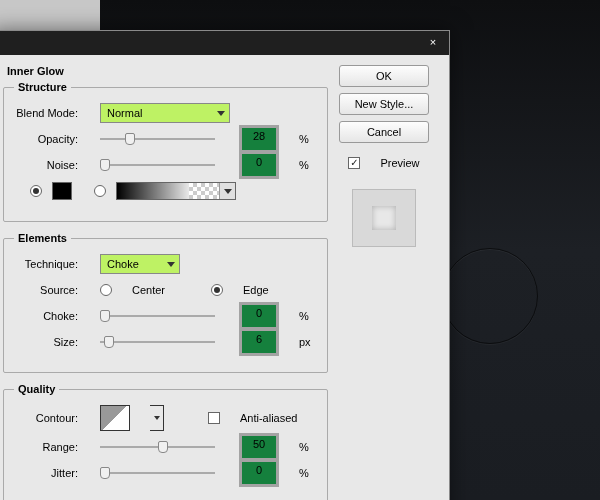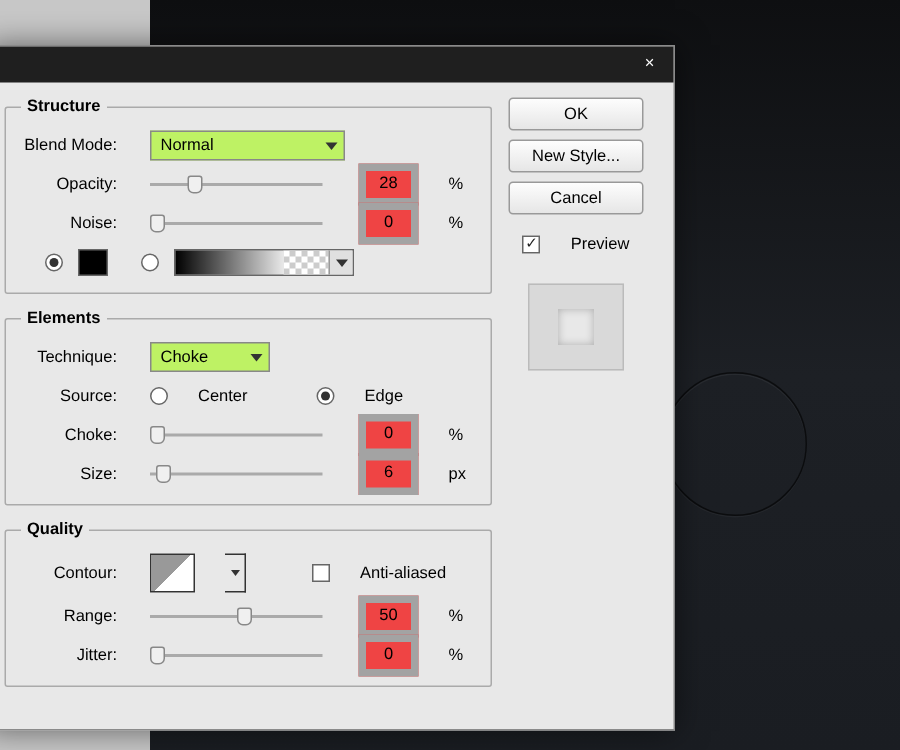--- a/index.html
+++ b/index.html
@@ -7,30 +7,30 @@
 .bg-left { position: absolute; left: 0; top: 0; width: 100px; height: 500px; background: #c8c8c8; }
 .bg-dark { position: absolute; left: 100px; top: 0; width: 500px; height: 500px; background: linear-gradient(180deg, #0e0f11 0%, #1d2025 50%, #1a1d22 100%); }
 .bg-circle { position: absolute; right: 62px; top: 248px; width: 96px; height: 96px; border-radius: 50%; border: 1px solid rgba(0,0,0,0.6); box-shadow: inset 0 1px 0 rgba(255,255,255,0.05), 0 1px 0 rgba(255,255,255,0.04); }
 .dialog { position: absolute; left: -10px; top: 30px; width: 460px; background: #e8e8e8; border: 1px solid #8a8a8a; box-shadow: 0 0 20px rgba(0,0,0,0.5); }
 .titlebar { height: 24px; background: #1f1f1f; position: relative; }
 .closebtn { position: absolute; right: 8px; top: 4px; width: 16px; height: 16px; color: #fff; text-align: center; line-height: 14px; cursor: pointer; }
 .content { padding: 10px 12px 18px 12px; display: flex; gap: 10px; }
 .left-col { flex: 0 0 325px; }
 .right-col { flex: 0 0 92px; display: flex; flex-direction: column; gap: 6px; align-items: center; }
 .section-title { font-weight: bold; margin: 0 0 4px 4px; }
-fieldset { border: 1px solid #aaa; border-radius: 2px; margin-bottom: 10px; padding: 6px 10px 6px 10px; }
+fieldset { border: 1px solid #aaa; border-radius: 2px; margin-bottom: 10px; padding: 6px 10px 16px 10px; }
 legend { font-weight: bold; padding: 0 4px; }
 .row { display: flex; align-items: center; height: 24px; margin: 2px 0; gap: 16px; }
 .lbl { width: 70px; text-align: right; padding-right: 6px; }
 .dropdown { height: 20px; border: 1px solid #888; background: #bef264; display: flex; align-items: center; justify-content: space-between; padding: 0 4px 0 6px; }
 .dropdown .arrow { width: 0; height: 0; border-left: 4px solid transparent; border-right: 4px solid transparent; border-top: 5px solid #333; }
 .slider { flex: 1; height: 18px; position: relative; margin-right: 8px; }
 .slider .track { position: absolute; left: 0; right: 0; top: 8px; height: 2px; background: #aaa; }
 .slider .thumb { position: absolute; top: 3px; width: 10px; height: 12px; background: #f0f0f0; border: 1px solid #888; border-radius: 2px 2px 4px 4px; }
-.numbox { width: 40px; height: 28px; border: 5px solid #a3a3a3; background: #ef4444; text-align: center; line-height: 16px; }
+.numbox { width: 40px; height: 28px; border: 3px solid #a3a3a3; background: #15803d; text-align: center; line-height: 16px; }
 .unit { width: 22px; padding-left: 4px; }
 .radio { width: 12px; height: 12px; border: 1px solid #666; border-radius: 50%; display: inline-flex; align-items: center; justify-content: center; margin-right: 4px; background: #fff; }
 .radio.on::after { content: ""; width: 6px; height: 6px; background: #333; border-radius: 50%; }
 .swatch-black { width: 20px; height: 18px; background: #000; border: 1px solid #666; display: inline-block; }
 .gradient-swatch { width: 120px; height: 18px; border: 1px solid #666; display: flex; }
 .grad { flex: 1; background: linear-gradient(90deg, #000, rgba(0,0,0,0)); }
 .checker { width: 30px; background: repeating-conic-gradient(#ccc 0 25%, #fff 0 50%) 0 0/8px 8px; }
 .grad-arrow { width: 16px; background: #e0e0e0; border-left: 1px solid #999; display: flex; align-items: center; justify-content: center; }
 .grad-arrow::after { content: ""; border-left: 4px solid transparent; border-right: 4px solid transparent; border-top: 5px solid #333; }
 .contour-swatch { width: 30px; height: 26px; border: 1px solid #333; display: flex; margin-right: 4px; position:relative; overflow:hidden; background:#fff; }
@@ -50,20 +50,21 @@
 <div class="bg-dark">
   <div class="bg-circle"></div>
 </div>
 
 <div class="dialog">
   <div class="titlebar">
     <div class="closebtn">×</div>
   </div>
   <div class="content">
     <div class="left-col">
+      <div class="section-title">Inner Glow</div>
 
       <fieldset>
         <legend>Structure</legend>
         <div class="row">
           <div class="lbl">Blend Mode:</div>
           <div class="dropdown" style="width:130px">
             <span>Normal</span>
             <span class="arrow"></span>
           </div>
         </div>

